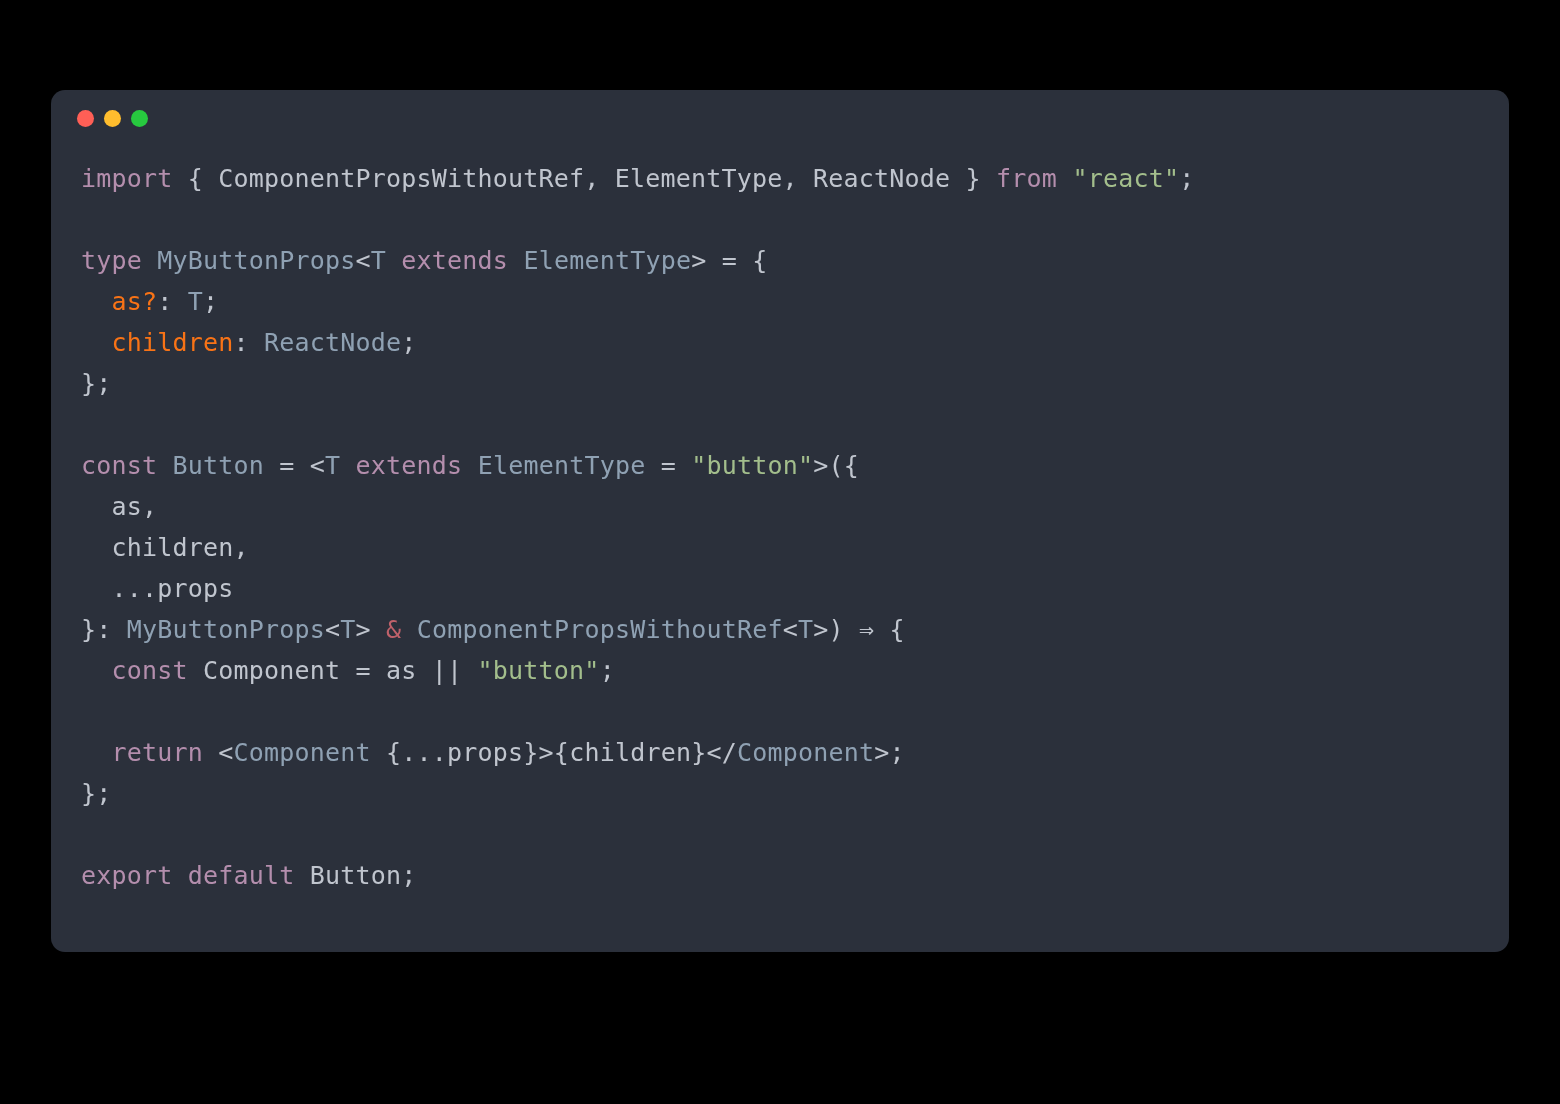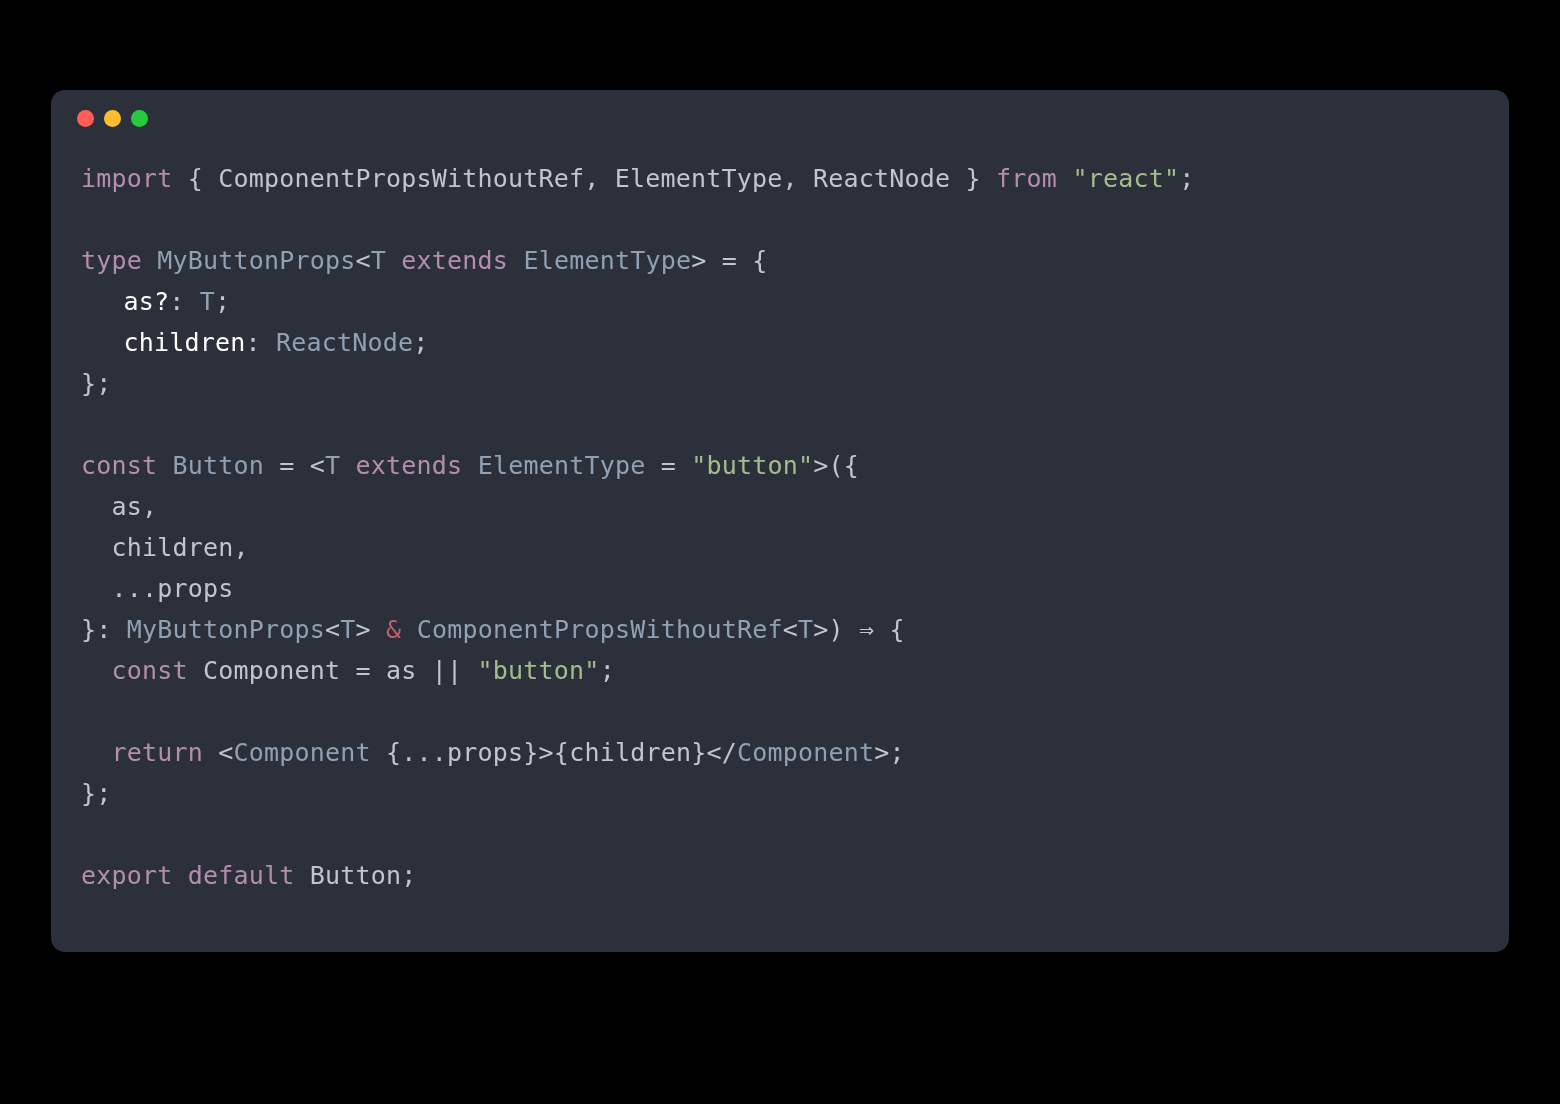--- a/index.html
+++ b/index.html
@@ -37,21 +37,21 @@
     font-size: 25px;
     line-height: 41px;
     white-space: pre;
     letter-spacing: 0.2px;
   }
   .tok-kw   { color: #b48ead; }   
   .tok-type { color: #8fa1b3; margin-top: 22px; }   
   .tok-id   { color: #c0c5ce; }   
   .tok-punc { color: #c0c5ce; }
   .tok-str  { color: #a3be8c; }   
-  .tok-prop { color: #ffffff; margin-left: 12px; }   
+  .tok-prop { color: #f97316; }   
   .tok-amp  { color: #bf616a; }
 </style>
 </head>
 <body>
 
 <div class="window">
   <div class="titlebar">
     <div class="tl-btn" style="background: rgb(255, 95, 86);"></div>
     <div class="tl-btn" style="background: rgb(255, 189, 46);"></div>
     <div class="tl-btn" style="background: rgb(39, 201, 63);"></div>

